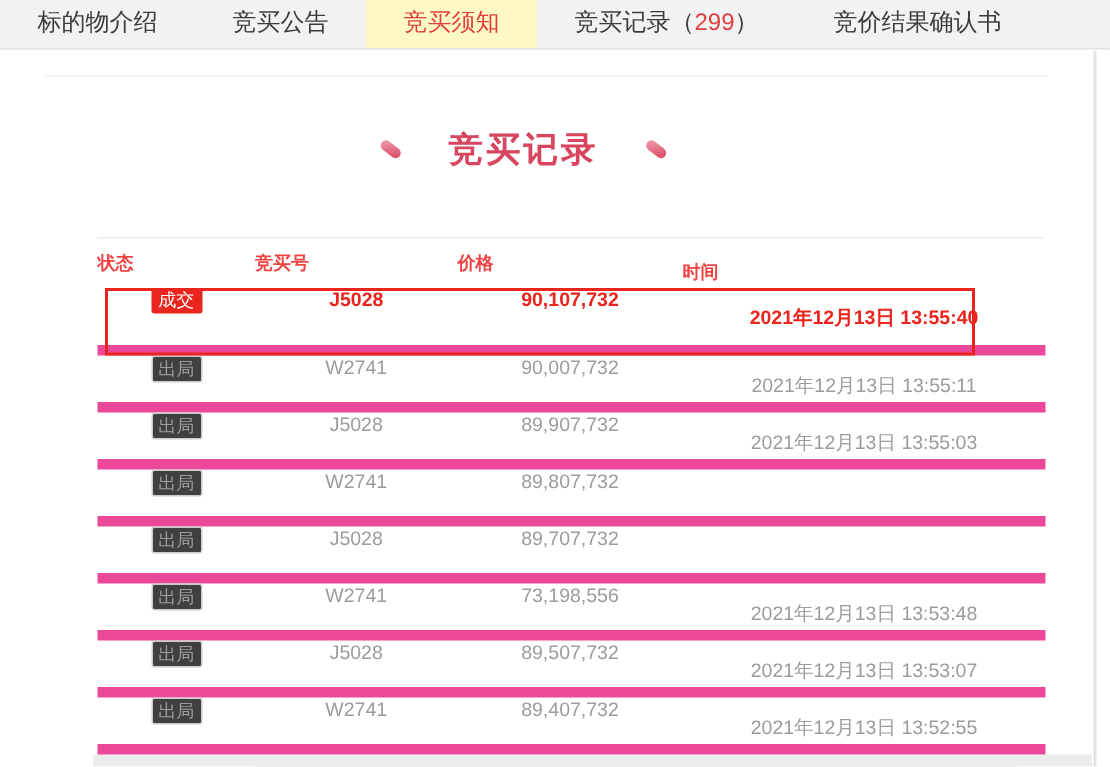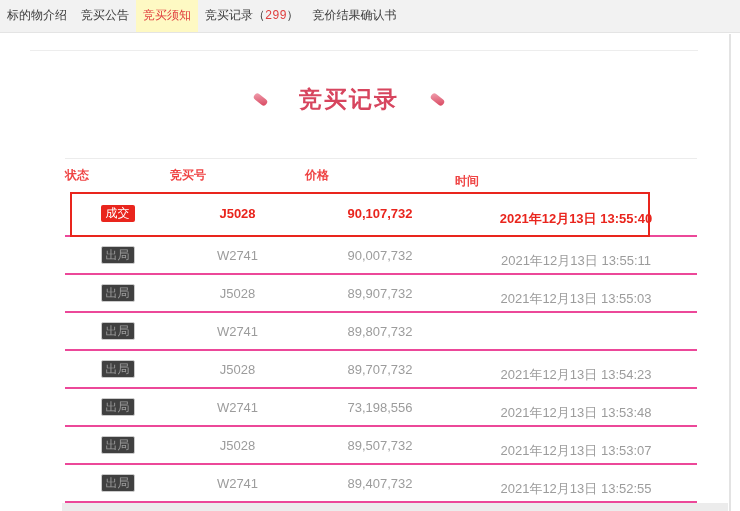--- a/index.html
+++ b/index.html
@@ -13,27 +13,26 @@
 
   
   .tabbar {
     display: flex;
     height: 33px;
     background: #f2f2f2;
     border-bottom: 1px solid #e4e4e4;
     align-items: stretch;
   }
   .tab {
-    padding: 0 7px;
+    padding: 0 25px;
     line-height: 32px;
-    font-size: 12px;
+    font-size: 16px;
     color: #3c3c3c;
     cursor: pointer;
     white-space: nowrap;
-    font-family: Liberation Mono, monospace;
   }
   .tab.active {
     background: #fef9c3;
     color: #e03e3e;
   }
   .tab .count { color: #e03e3e; }
 
   
   .content-divider {
     position: absolute;
@@ -94,23 +93,23 @@
     color: #ef4444;
     text-align: left;
   }
   .col-status { width: 105px; }
   .col-bidder { width: 135px; }
   .col-price  { width: 150px; }
   .col-time   { width: 242px; margin-top: 11px; }
 
   .row {
     display: flex;
-    align-items: center;
+    align-items: flex-start;
     height: 38px;
-    border-bottom: 2px solid #ec4899;
+    border-bottom: 7px solid #ec4899;
     font-size: 13px;
     color: #9c9c9c;
   }
   .cell { text-align: center; }
   .row.highlight {
     height: 45px;
     color: #e9251d;
     font-weight: bold;
   }
   .badge-out {
@@ -199,21 +198,20 @@
   <div class="row">
     <div class="cell col-status"><span class="badge-out">出局</span></div>
     <div class="cell col-bidder">W2741</div>
     <div class="cell col-price">89,807,732</div>
   </div>
 
   <div class="row">
     <div class="cell col-status"><span class="badge-out">出局</span></div>
     <div class="cell col-bidder">J5028</div>
     <div class="cell col-price">89,707,732</div>
-    <div class="cell col-time">2021年12月13日 13:54:23</div>
   </div>
 
   <div class="row">
     <div class="cell col-status"><span class="badge-out">出局</span></div>
     <div class="cell col-bidder">W2741</div>
     <div class="cell col-price">73,198,556</div>
     <div class="cell col-time">2021年12月13日 13:53:48</div>
   </div>
 
   <div class="row">

